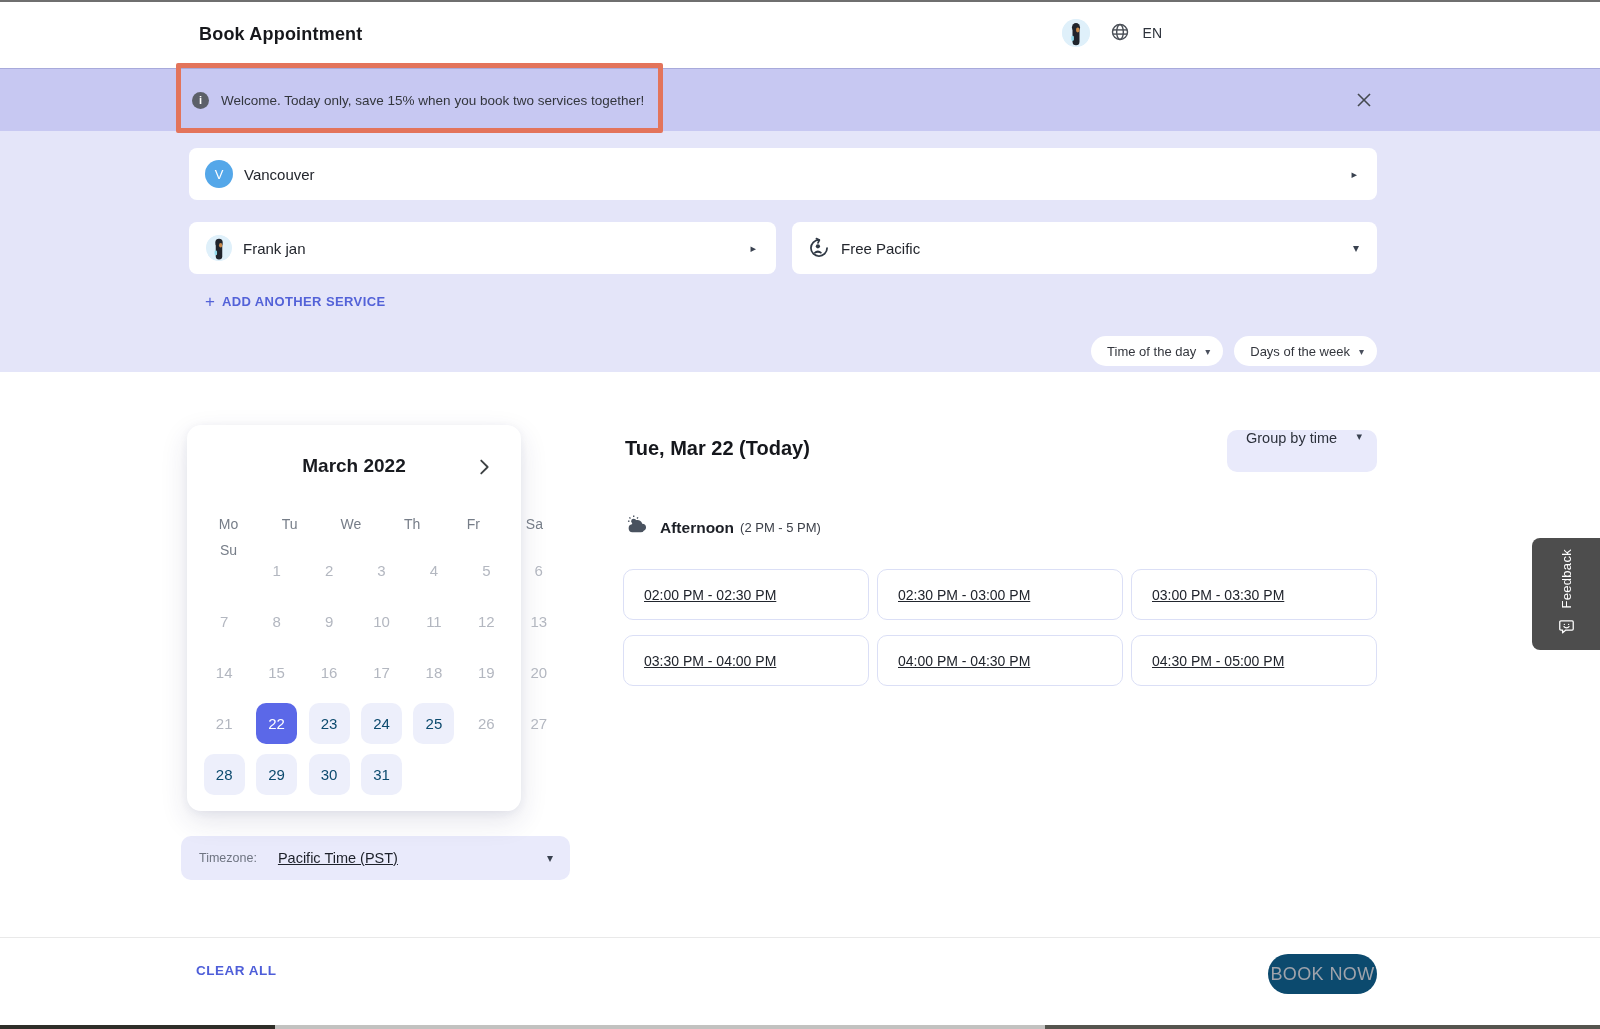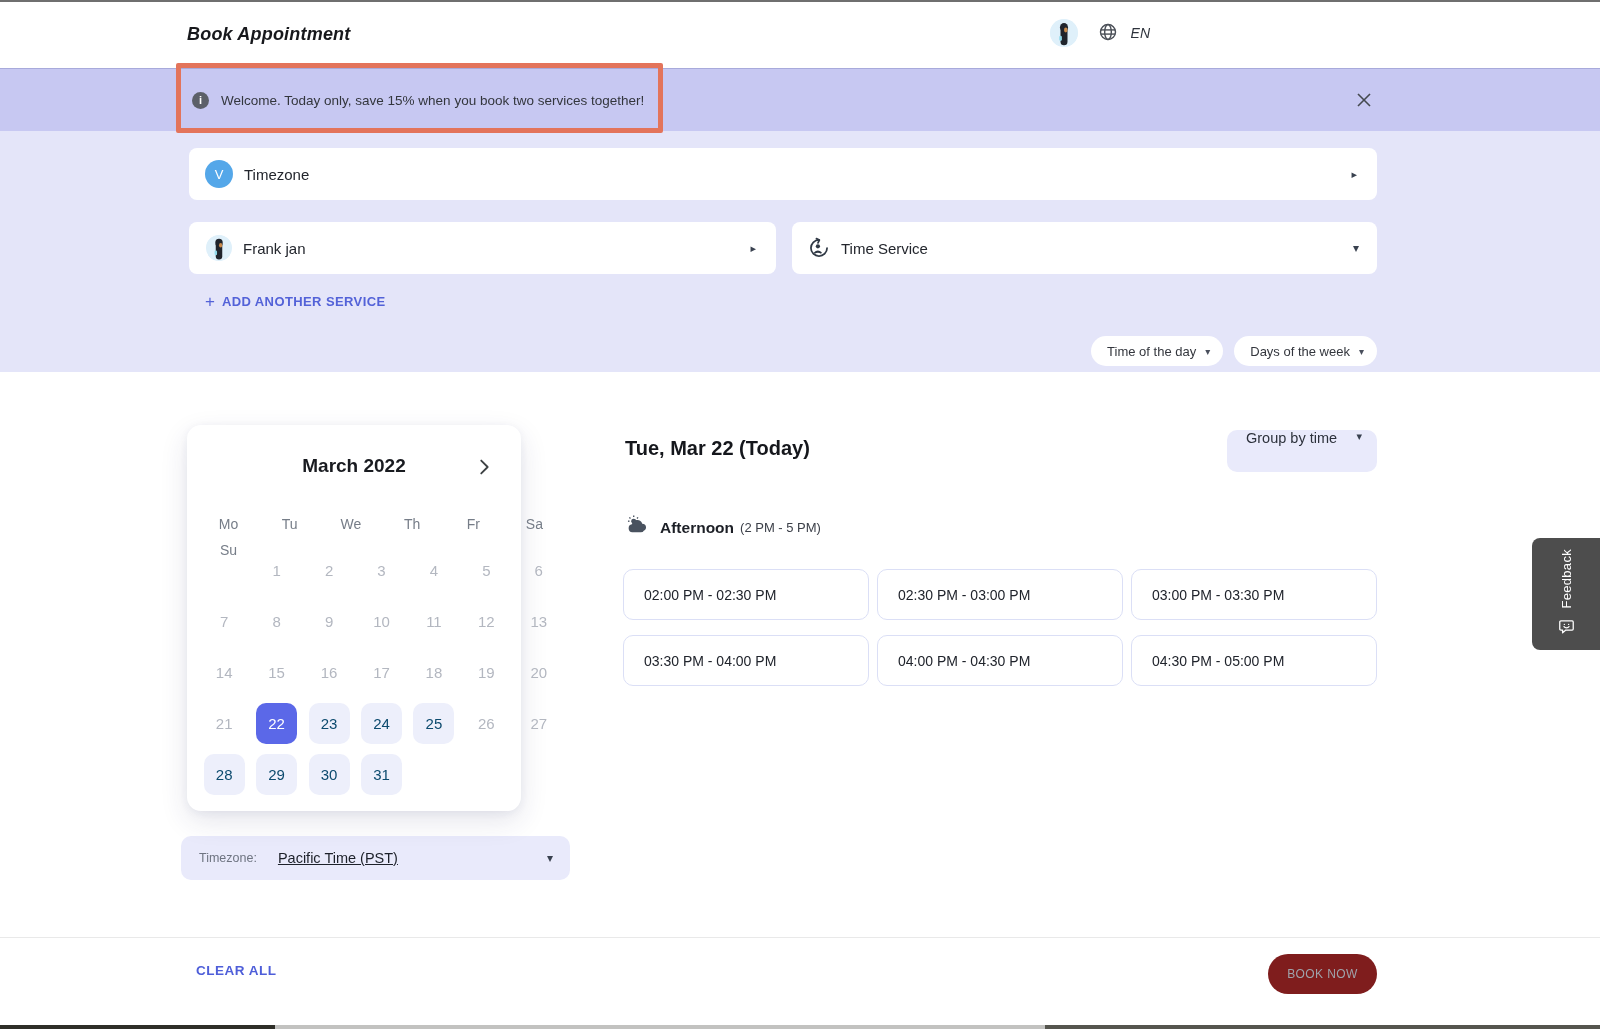--- a/index.html
+++ b/index.html
@@ -3,21 +3,21 @@
 <meta charset="utf-8">
 <style>
   * { margin:0; padding:0; box-sizing:border-box; }
   html,body { background:#ffffff; }
   body { font-family:"Liberation Sans", sans-serif; color:#22262e; }
   .page { position:relative; width:1600px; height:1029px; background:#ffffff; overflow:hidden; }
   .abs { position:absolute; }
 
   
   .top-line { left:0; top:0; width:1600px; height:2px; background:#6f6f6f; }
-  .header { left:0; top:2px; width:1368px; height:66px; background:#ffffff;font-style:italic; }
+  .header { left:12px; top:2px; width:1368px; height:66px; background:#ffffff; }
   .page-title { position:absolute; left:187px; top:22px; font-size:18px; font-weight:700; color:#17181c; letter-spacing:.2px; }
   .header-right { position:absolute; right:218px; top:17px; display:flex; align-items:center; gap:20px; }
   .avatar { width:28px; height:28px; border-radius:50%; overflow:hidden; background:#dff0fa; }
   .lang { display:flex; align-items:center; gap:13px; font-size:14px; font-weight:500; color:#2e333c; }
 
   
   .banner { left:0; top:68px; width:1600px; height:63px; background:#c7c8f2; border-top:1px solid #a8aadb; }
   .info-icon { position:absolute; left:192px; top:23px; width:17px; height:17px; border-radius:50%; background:#5c6069;
                color:#fff; font-size:11px; font-weight:700; text-align:center; line-height:17px; }
   .banner-msg { position:absolute; left:221px; top:0; height:63px; display:flex; align-items:center; font-size:13.5px; color:#33363d; }
@@ -74,34 +74,34 @@
   
   .date-heading { left:625px; top:437px; font-size:20px; font-weight:700; color:#141warn6; color:#15171c; }
   .group-btn { left:1227px; top:430px; width:150px; height:42px; background:#e9eafb; border-radius:10px;
                display:flex; cursor:pointer; }
   .group-label { margin-left:19px; font-size:14.5px; color:#2c313b; }
   .group-caret { position:absolute; right:15px; font-size:11px; color:#39414f; }
   .period-row { left:627px; top:514px; display:flex; align-items:center; gap:10px; }
   .period-name { font-size:15.5px; font-weight:600; color:#1c1f26; }
   .period-range { font-size:13px; color:#3b3f48; margin-left:-4px; }
   .slots-grid { left:623px; top:569px; width:754px; display:grid; grid-template-columns:repeat(3,1fr);
-                column-gap:8px; row-gap:15px; grid-auto-rows:51px; }
+                column-gap:8px; row-gap:15px; grid-auto-rows:51px;text-decoration:underline; }
   .slot { background:#ffffff; border:1px solid #dbdff6; border-radius:10px; display:flex; align-items:center;
           padding-left:20px; font-size:14px; color:#20242c; cursor:pointer; }
 
   
   .feedback-tab { left:1532px; top:538px; width:68px; height:112px; background:#4d4d4d; border-radius:8px 0 0 8px;
                   display:flex; flex-direction:column; align-items:center; justify-content:center; gap:10px; cursor:pointer; z-index:30; }
   .feedback-text { writing-mode:vertical-rl; transform:rotate(180deg); color:#ffffff; font-size:13px; letter-spacing:.3px; }
 
   
   .footer-divider { left:0; top:937px; width:1600px; height:1px; background:#e9e9e9; }
   .clear-btn { left:196px; top:963px; font-size:13.5px; font-weight:700; letter-spacing:.5px; color:#4e5ed9; cursor:pointer; }
-  .book-btn { left:1268px; top:954px; width:109px; height:40px; background:#7f1d1d; border-radius:20px;
-              display:flex; align-items:center; justify-content:center; font-size:12px; font-weight:500;
+  .book-btn { left:1268px; top:954px; width:109px; height:40px; background:#0c4a6e; border-radius:20px;
+              display:flex; align-items:center; justify-content:center; font-size:18px; font-weight:500;
               letter-spacing:.4px; color:#9fa3ab; }
 
   
   .bottom-strip { left:0; top:1025px; width:1600px; height:4px; background:#c2c2c0; }
   .strip-left { position:absolute; left:0; top:0; width:275px; height:4px; background:#2e2e28; }
   .strip-right { position:absolute; left:1045px; top:0; width:555px; height:4px; background:#55554e; }
 </style>
 </head>
 <body>
 
@@ -152,21 +152,21 @@
       </svg>
     </div>
   </div>
 
   <div class="abs annotation-box"></div>
 
   <div class="abs section">
 
     <div class="card location-card">
       <div class="v-badge">V</div>
-      <div class="card-label">Timezone</div>
+      <div class="card-label">Vancouver</div>
       <span class="card-arrow">▸</span>
     </div>
 
     <div class="card staff-card">
       <div class="card-avatar">
         <svg width="26" height="26" viewBox="0 0 32 32">
           <defs>
               <clipPath id="avc2">
                 <circle cx="16" cy="16" r="16"></circle>
               </clipPath>
@@ -186,21 +186,21 @@
 
     <div class="card service-card">
       <span class="service-icon">
         <svg width="22" height="22" viewBox="0 0 24 24" fill="none">
           <path d="M12,3.2 a8.8,8.8 0 1,0 8.8,8.8" stroke="#2f3844" stroke-width="1.9" stroke-linecap="round"></path>
           <path d="M9.2,1.8 L12.4,3.3 L10.9,6.4" stroke="#2f3844" stroke-width="1.9" fill="none" stroke-linecap="round" stroke-linejoin="round"></path>
           <circle cx="10.8" cy="10.2" r="2.3" fill="#2f3844"></circle>
           <path d="M6.4,17 q4.4,-4.6 8.8,0 l-1,1.4 q-3.4,-2.6 -6.8,0 z" fill="#2f3844"></path>
         </svg>
       </span>
-      <div class="card-label">Time Service</div>
+      <div class="card-label">Free Pacific</div>
       <span class="card-caret">▾</span>
     </div>
 
     <div class="abs add-service">
       <span class="plus-glyph">+</span>
       <span class="add-service-label">ADD ANOTHER SERVICE</span>
     </div>
 
     <div class="filter-chips">
         <div class="chip">

